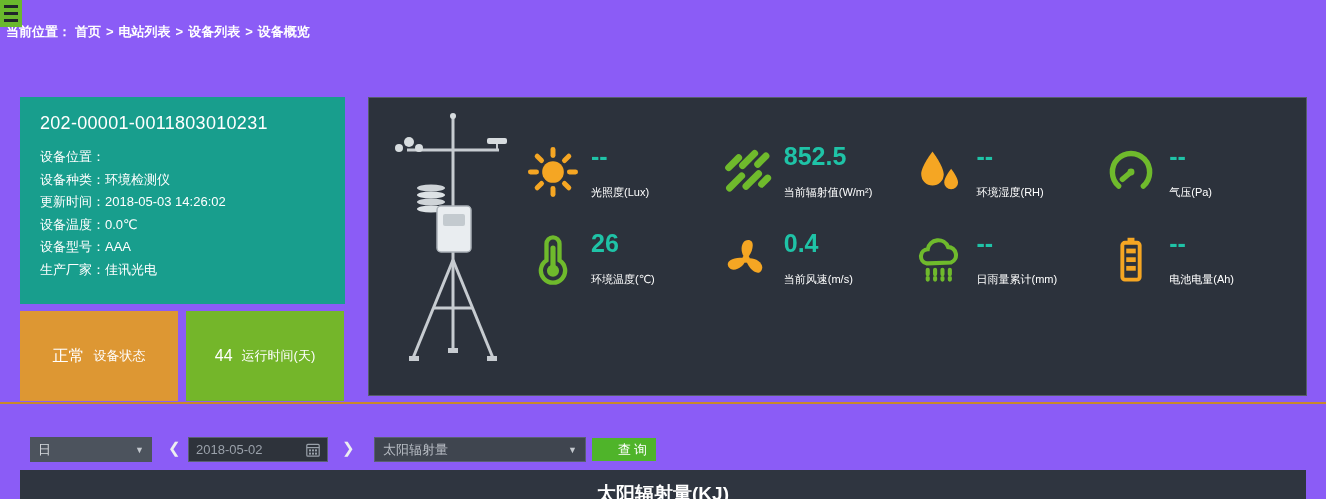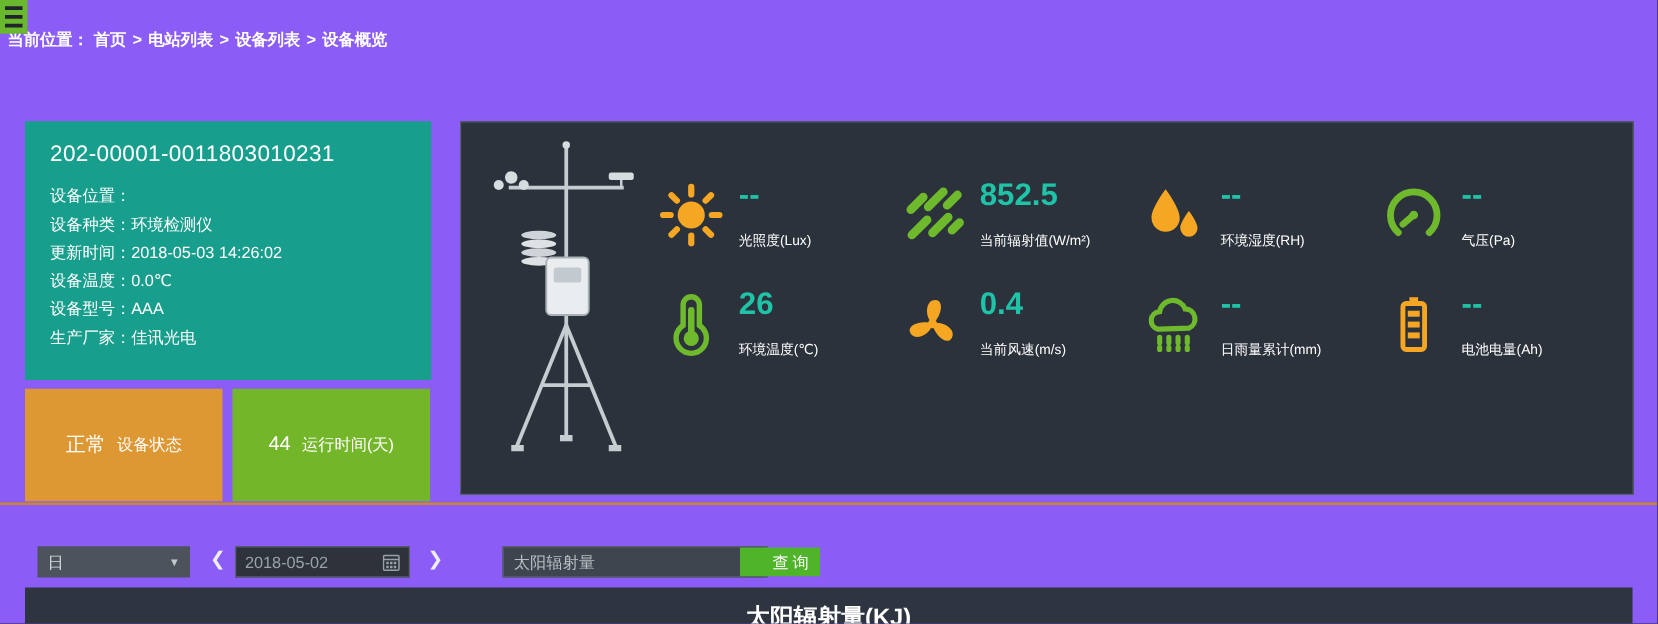--- a/index.html
+++ b/index.html
@@ -43,21 +43,21 @@
 
   
   .controls { position:absolute; left:30px; top:437px; height:26px; width:700px; }
   .ctrl { position:absolute; top:0; height:25px; display:flex; align-items:center; font-size:13px; }
   .period-select { left:0; width:122px; background:#4c535d; color:#d8dbdf; padding:0 8px; justify-content:space-between; cursor:pointer; }
   .dd-arrow { font-size:9px; color:#c3c8ce; }
   .nav-arrow { position:absolute; top:3px; font-size:15px; font-weight:bold; color:#eceef0; cursor:pointer; line-height:1; }
   .prev-arrow { left:138px; }
   .next-arrow { left:312px; }
   .date-input { left:158px; width:140px; background:#2e333b; border:1px solid #596070; color:#9aa1aa; padding:0 7px; justify-content:space-between; cursor:text; }
-  .metric-select { left:344px; width:212px; background:#3f454f; border:1px solid #596070; color:#b9bec5; padding:0 8px; justify-content:space-between; cursor:pointer;margin-left:28px; }
+  .metric-select { left:344px; width:212px; background:#3f454f; border:1px solid #596070; color:#b9bec5; padding:0 8px; justify-content:space-between; cursor:pointer; }
   .query-button { position:absolute; left:562px; top:1px; width:64px; height:23px; background:#4fb42a; color:#fff; font-size:13px; border:none; display:flex; align-items:center; justify-content:center; letter-spacing:3px; cursor:pointer; font-family:inherit;padding-left:20px; }
 
   
   .chart-panel { position:absolute; left:20px; top:470px; width:1286px; height:60px; background:#2f3540; }
   .chart-title { text-align:center; margin-top:11px; font-size:19px; font-weight:bold; color:#fff; }
 </style>
 </head>
 <body>
 
 <div id="root">

